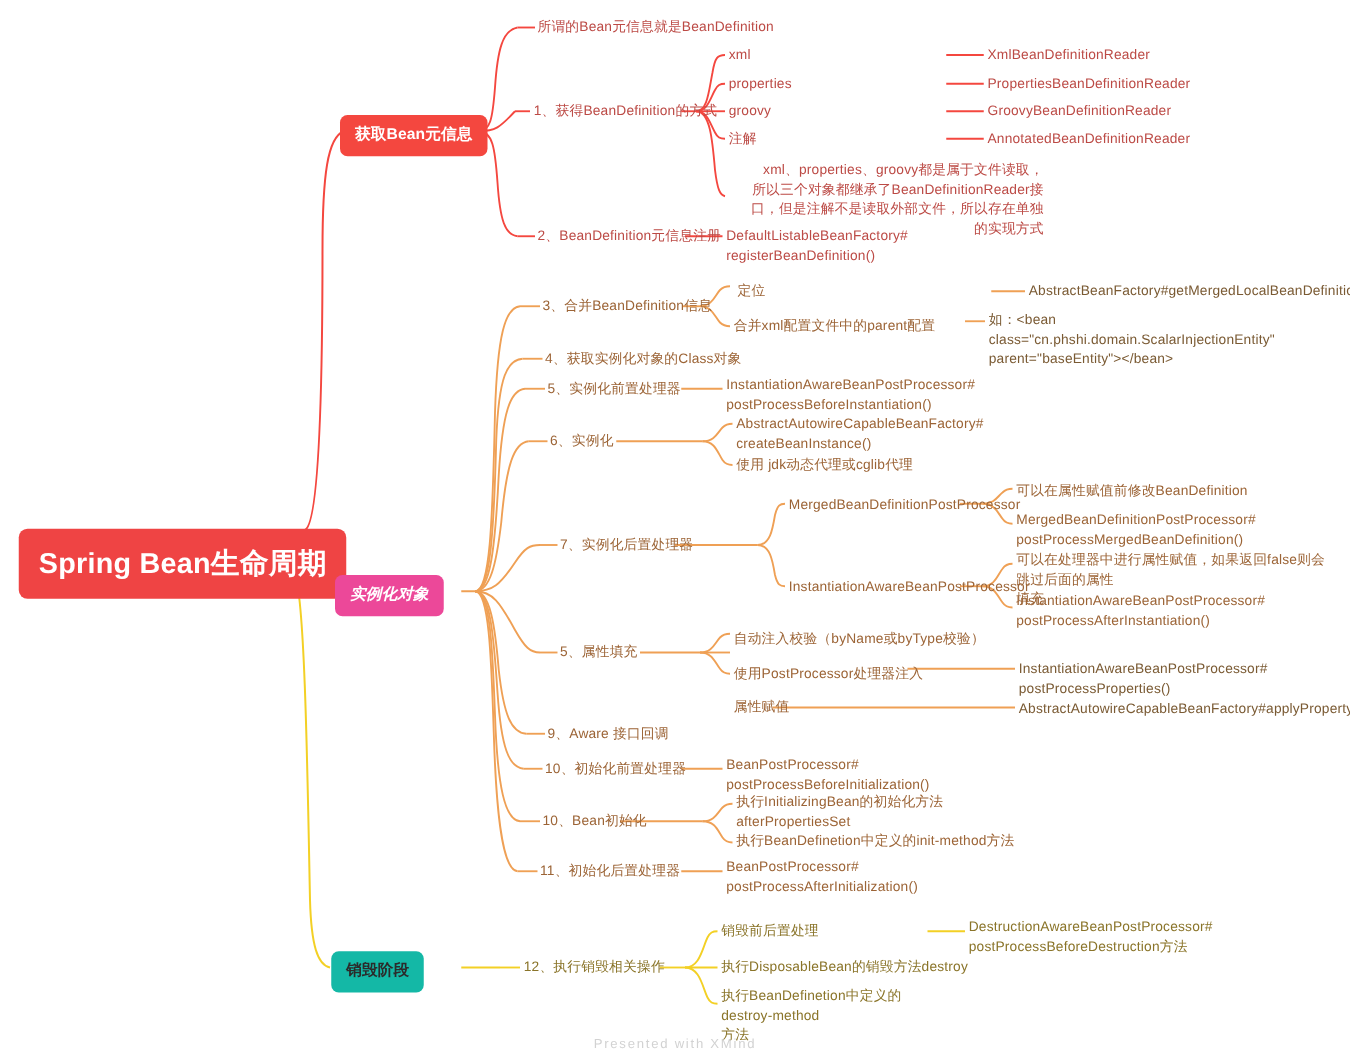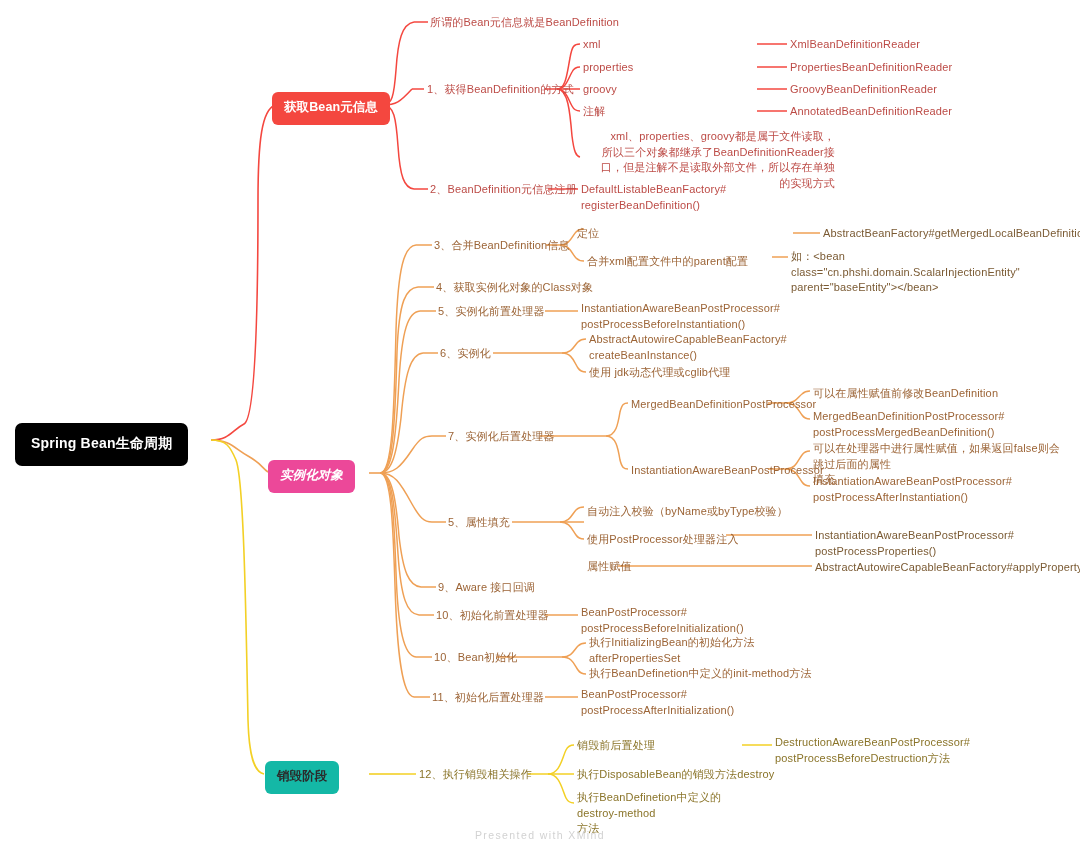--- a/index.html
+++ b/index.html
@@ -27,23 +27,23 @@
   }
   .node {
     position: absolute;
     box-sizing: border-box;
     white-space: pre-line;
     line-height: 1.42;
   }
 
   
   .root {
-    background: #000000;
+    background: #ef4444;
     color: #ffffff;
-    font-size: 14px;
+    font-size: 23px;
     font-weight: bold;
     border-radius: 7px;
     padding: 11px 16px 12px 16px;
     letter-spacing: 0.2px;
   }
 
   
   .branch {
     color: #ffffff;
     font-size: 12.5px;
@@ -200,21 +200,21 @@
 的实现方式</div>
   <div class="node leaf red" style="left:790px; top:37px;">XmlBeanDefinitionReader</div>
   <div class="node leaf red" style="left:790px; top:60px;">PropertiesBeanDefinitionReader</div>
   <div class="node leaf red" style="left:790px; top:82px;">GroovyBeanDefinitionReader</div>
   <div class="node leaf red" style="left:790px; top:104px;">AnnotatedBeanDefinitionReader</div>
   <div class="node leaf red" style="left:430px; top:182px;">2、BeanDefinition元信息注册</div>
   <div class="node leaf red" style="left:581px; top:182px; width:220px;">DefaultListableBeanFactory#
 registerBeanDefinition()</div>
 
   <div class="node leaf orange" style="left:434px; top:238px;">3、合并BeanDefinition信息</div>
-  <div class="node leaf orange" style="left:577px; top:226px;">定位</div>
+  <div class="node leaf orange" style="left:590px; top:226px;">定位</div>
   <div class="node leaf orange" style="left:587px; top:254px;">合并xml配置文件中的parent配置</div>
   <div class="node leaf dark" style="left:823px; top:226px;">AbstractBeanFactory#getMergedLocalBeanDefinition()</div>
   <div class="node leaf dark" style="left:791px; top:249px; width:285px;">如：&lt;bean class="cn.phshi.domain.ScalarInjectionEntity"
 parent="baseEntity"&gt;&lt;/bean&gt;</div>
 
   <div class="node leaf orange" style="left:436px; top:280px;">4、获取实例化对象的Class对象</div>
 
   <div class="node leaf orange" style="left:438px; top:304px;">5、实例化前置处理器</div>
   <div class="node leaf orange" style="left:581px; top:301px; width:230px;">InstantiationAwareBeanPostProcessor#
 postProcessBeforeInstantiation()</div>

